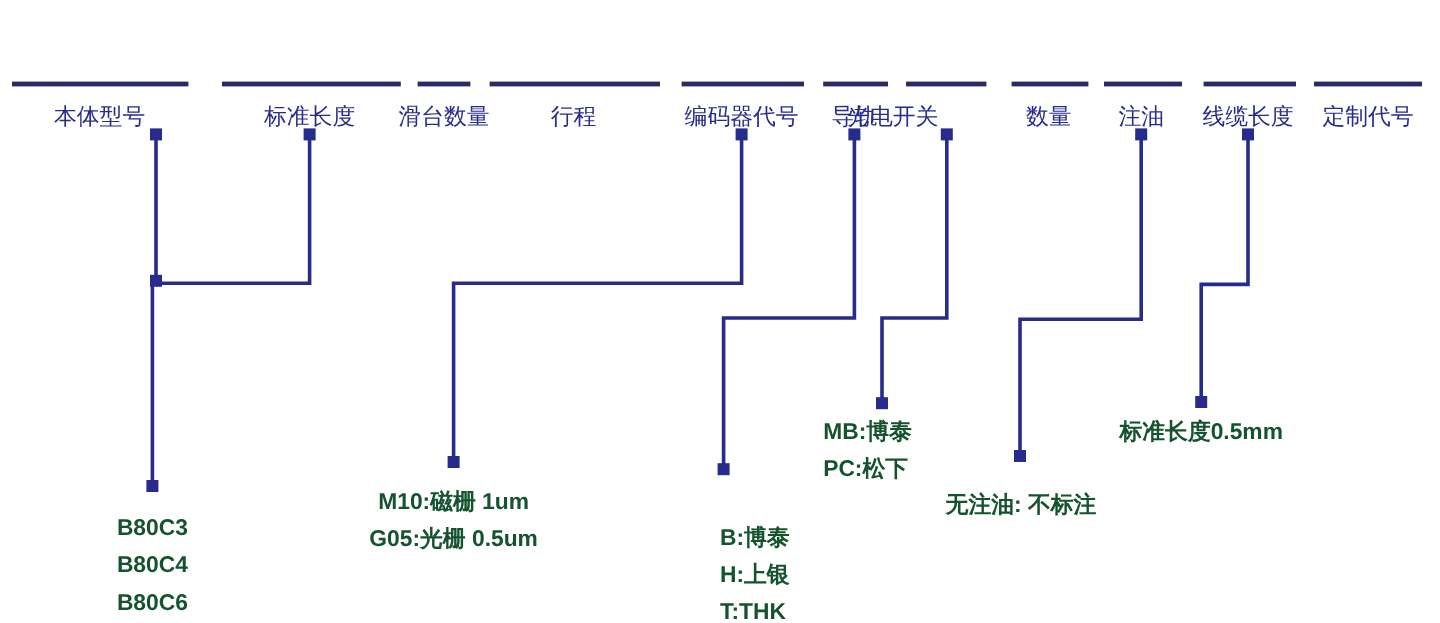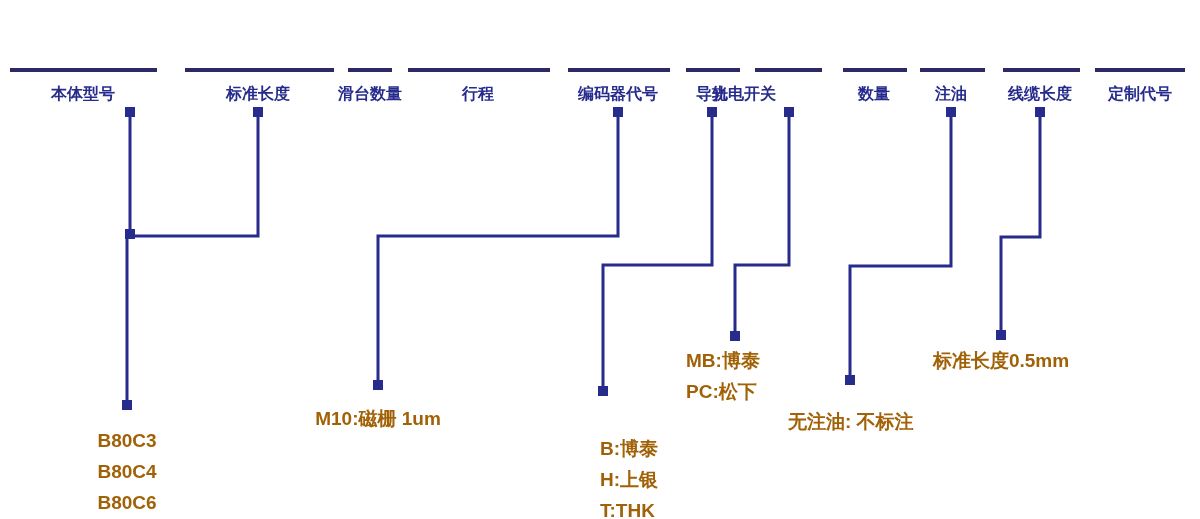--- a/index.html
+++ b/index.html
@@ -30,40 +30,40 @@
     color: #3c3c3c;
     white-space: nowrap;
   }
   .underline {
     position: absolute;
     height: 4px;
     background: #2b2a66;
   }
   .field-label {
     position: absolute;
-    font-size: 16px;
-    font-weight: bold;
+    font-size: 19px;
+    font-weight: normal;
     color: #262b8c;
     white-space: nowrap;
     text-align: center;
     transform: translateX(-50%);
   }
   #wires {
     position: absolute;
     left: 0;
     top: 0;
     width: 1200px;
     height: 519px;
     pointer-events: none;
   }
   .values {
     position: absolute;
     font-size: 19px;
     font-weight: bold;
-    color: #a16207;
+    color: #14532d;
     white-space: nowrap;
     line-height: 31px;
   }
   .values div { white-space: nowrap; }
   .va-left { transform: translateX(0); }
   .va-center { transform: translateX(-50%); text-align: center; }
 </style>
 </head>
 <body>
 
@@ -137,20 +137,21 @@
     </svg>
 
   <div id="value-groups">
       <div class="values va-center" style="left: 127px; top: 425px;">
         <div>B80C3</div>
         <div>B80C4</div>
         <div>B80C6</div>
       </div>
       <div class="values va-center" style="left: 378px; top: 403px;">
         <div>M10:磁栅  1um</div>
+        <div>G05:光栅 0.5um</div>
       </div>
       <div class="values va-left" style="left: 600px; top: 433px;">
         <div>B:博泰</div>
         <div>H:上银</div>
         <div>T:THK</div>
       </div>
       <div class="values va-left" style="left: 686px; top: 345px;">
         <div>MB:博泰</div>
         <div>PC:松下</div>
       </div>

